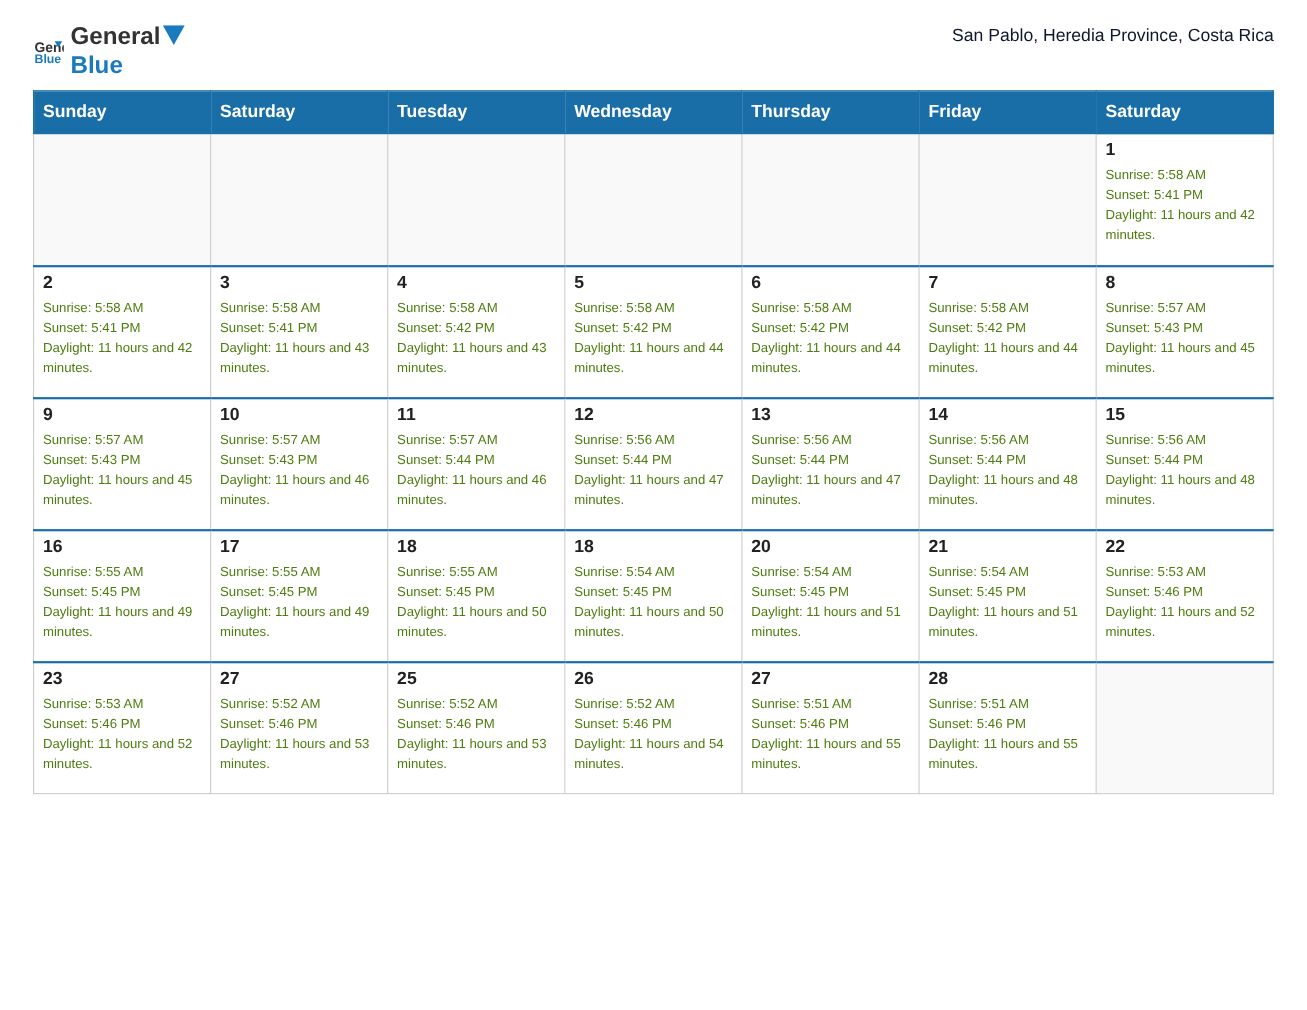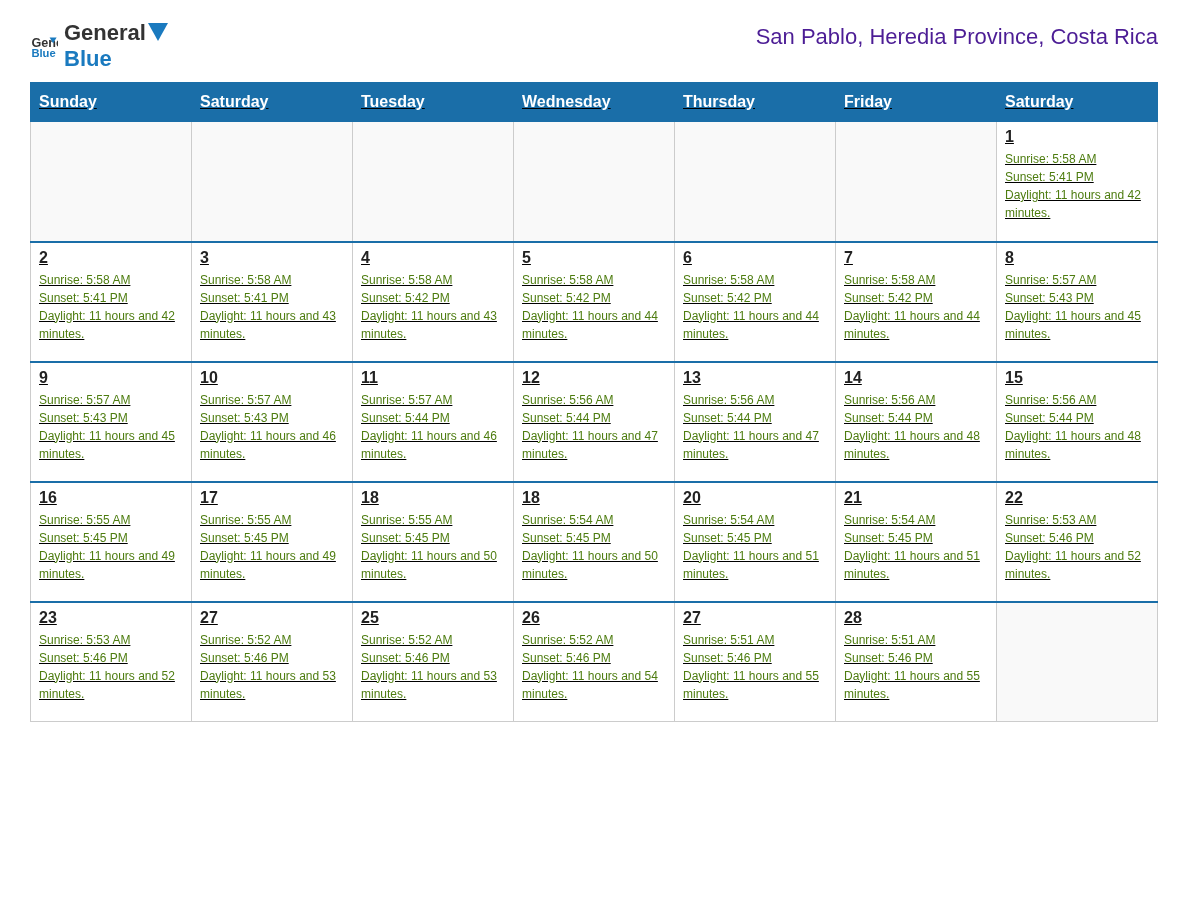--- a/index.html
+++ b/index.html
@@ -38,30 +38,29 @@
     .title-block {
       text-align: right;
     }
     .calendar-title {
       font-size: 48px;
       font-weight: bold;
       color: #222;
       line-height: 1.1;
     }
     .calendar-subtitle {
-      font-size: 22px;
-      color: #4c1d95;
+      font-size: 16px;
+      color: #0f172a;
       margin-top: 4px;
       text-align: right;
     }
     .calendar {
       width: 100%;
       border-collapse: collapse;
       margin-top: 10px;
-      text-decoration: underline;
     }
     .calendar th {
       background: #1a6ea8;
       color: #fff;
       padding: 10px 8px;
       font-size: 16px;
       font-weight: 600;
       text-align: left;
       border: 1px solid #1a6ea8;
     }

